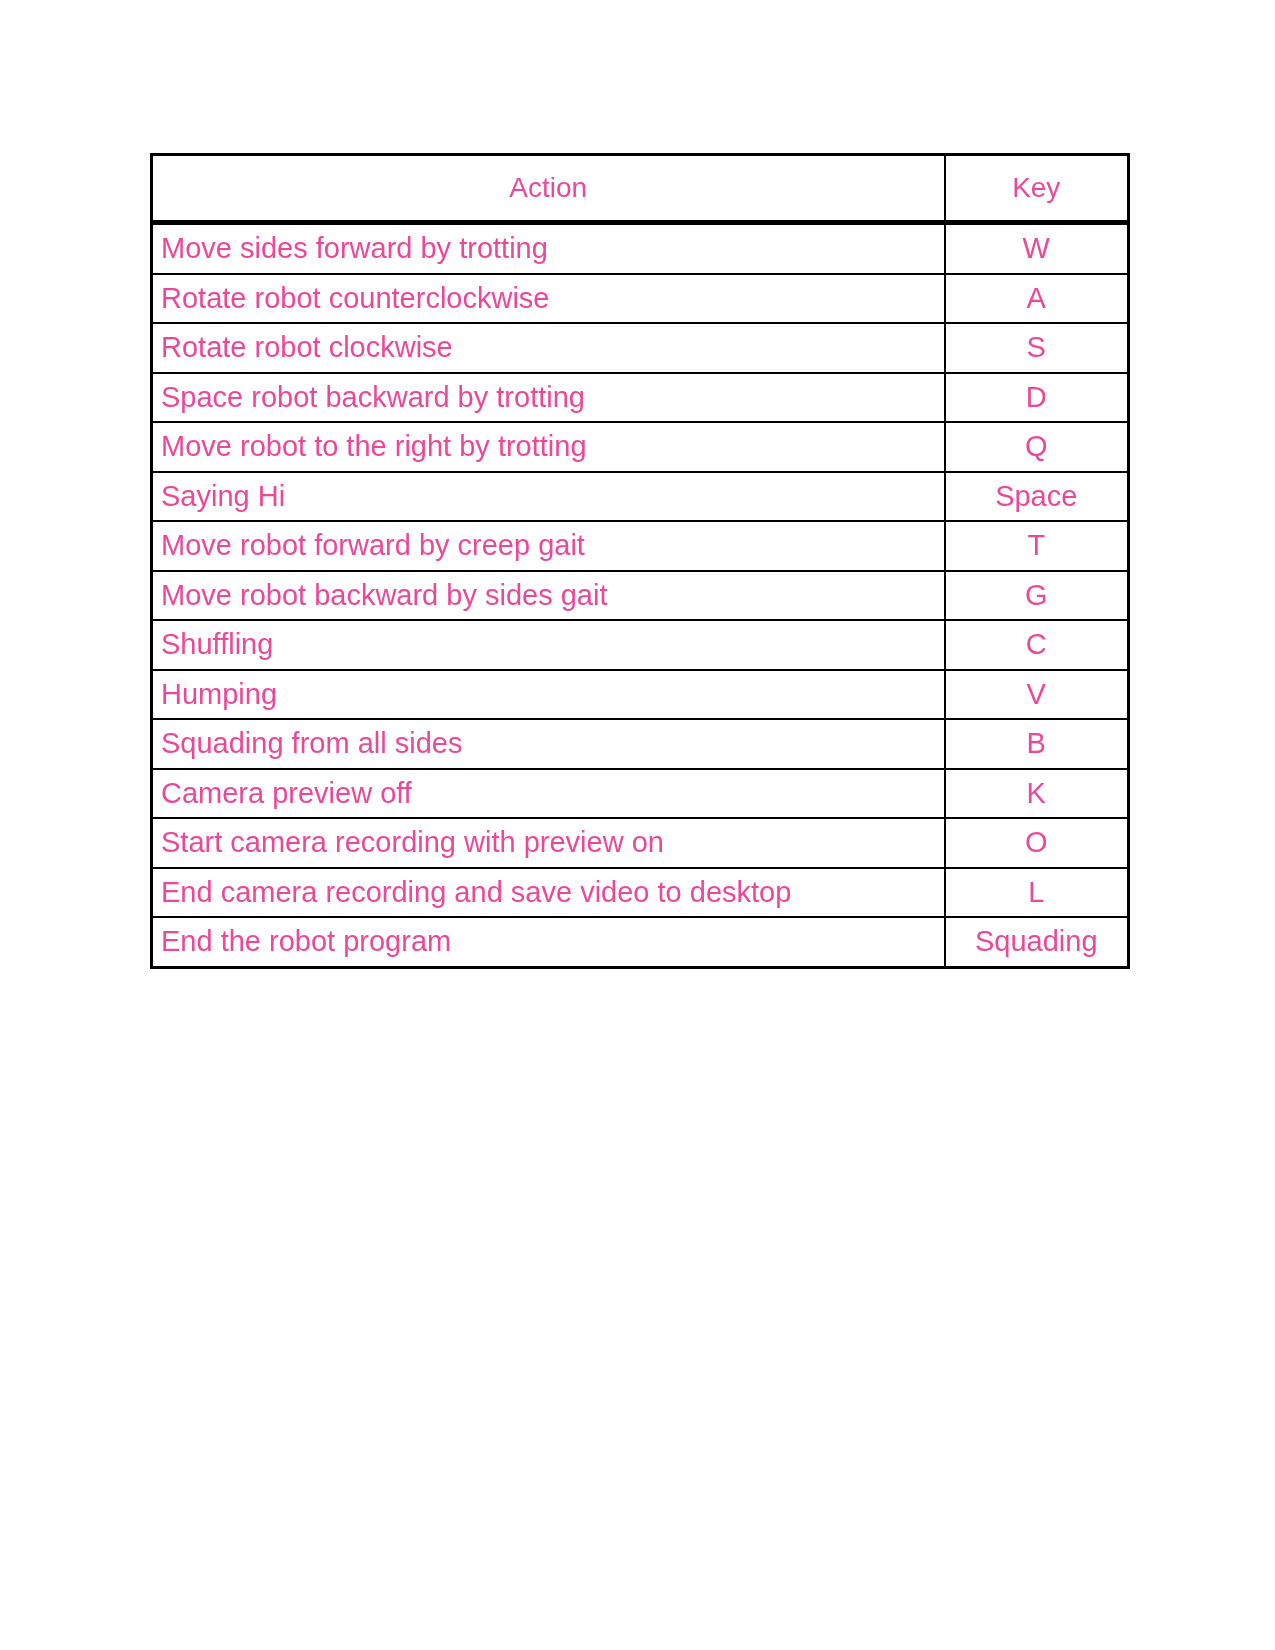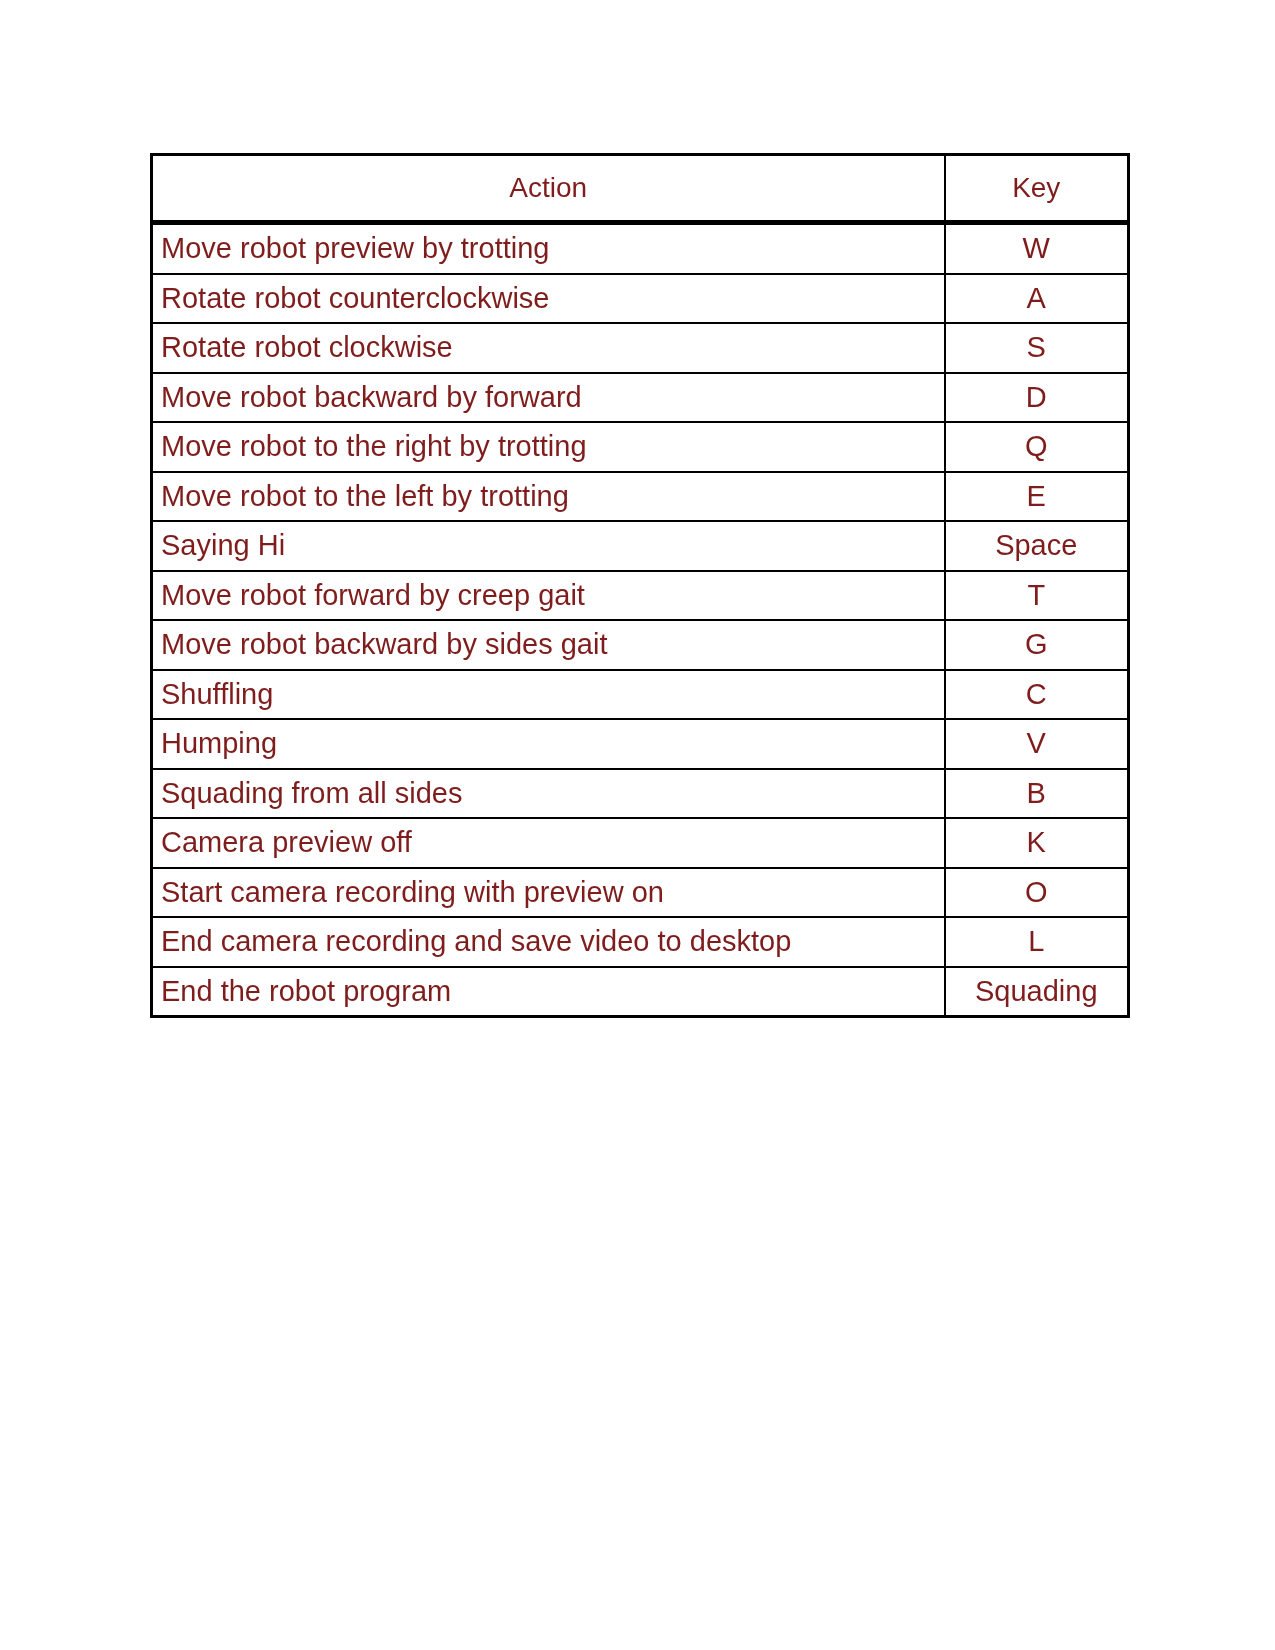--- a/index.html
+++ b/index.html
@@ -6,21 +6,21 @@
     margin: 0;
     padding: 0;
     background: #ffffff;
   }
   .page {
     position: relative;
     width: 1275px;
     height: 1650px;
     background: #ffffff;
     font-family: "Liberation Sans", sans-serif;
-    color: #7f1d1d;
+    color: #ec4899;
     overflow: hidden;
   }
   table.keymap {
     position: absolute;
     left: 150px;
     top: 153px;
     width: 977px;
     border-collapse: collapse;
     table-layout: fixed;
     border: 3px solid #000000;
@@ -63,42 +63,38 @@
       <col class="col-key">
     </colgroup>
     <thead>
       <tr>
         <th>Action</th>
         <th>Key</th>
       </tr>
     </thead>
     <tbody>
       <tr>
-        <td class="action-cell">Move robot preview by trotting</td>
+        <td class="action-cell">Move sides forward by trotting</td>
         <td class="key-cell">W</td>
       </tr>
       <tr>
         <td class="action-cell">Rotate robot counterclockwise</td>
         <td class="key-cell">A</td>
       </tr>
       <tr>
         <td class="action-cell">Rotate robot clockwise</td>
         <td class="key-cell">S</td>
       </tr>
       <tr>
-        <td class="action-cell">Move robot backward by forward</td>
+        <td class="action-cell">Space robot backward by trotting</td>
         <td class="key-cell">D</td>
       </tr>
       <tr>
         <td class="action-cell">Move robot to the right by trotting</td>
         <td class="key-cell">Q</td>
-      </tr>
-      <tr>
-        <td class="action-cell">Move robot to the left by trotting</td>
-        <td class="key-cell">E</td>
       </tr>
       <tr>
         <td class="action-cell">Saying Hi</td>
         <td class="key-cell">Space</td>
       </tr>
       <tr>
         <td class="action-cell">Move robot forward by creep gait</td>
         <td class="key-cell">T</td>
       </tr>
       <tr>

